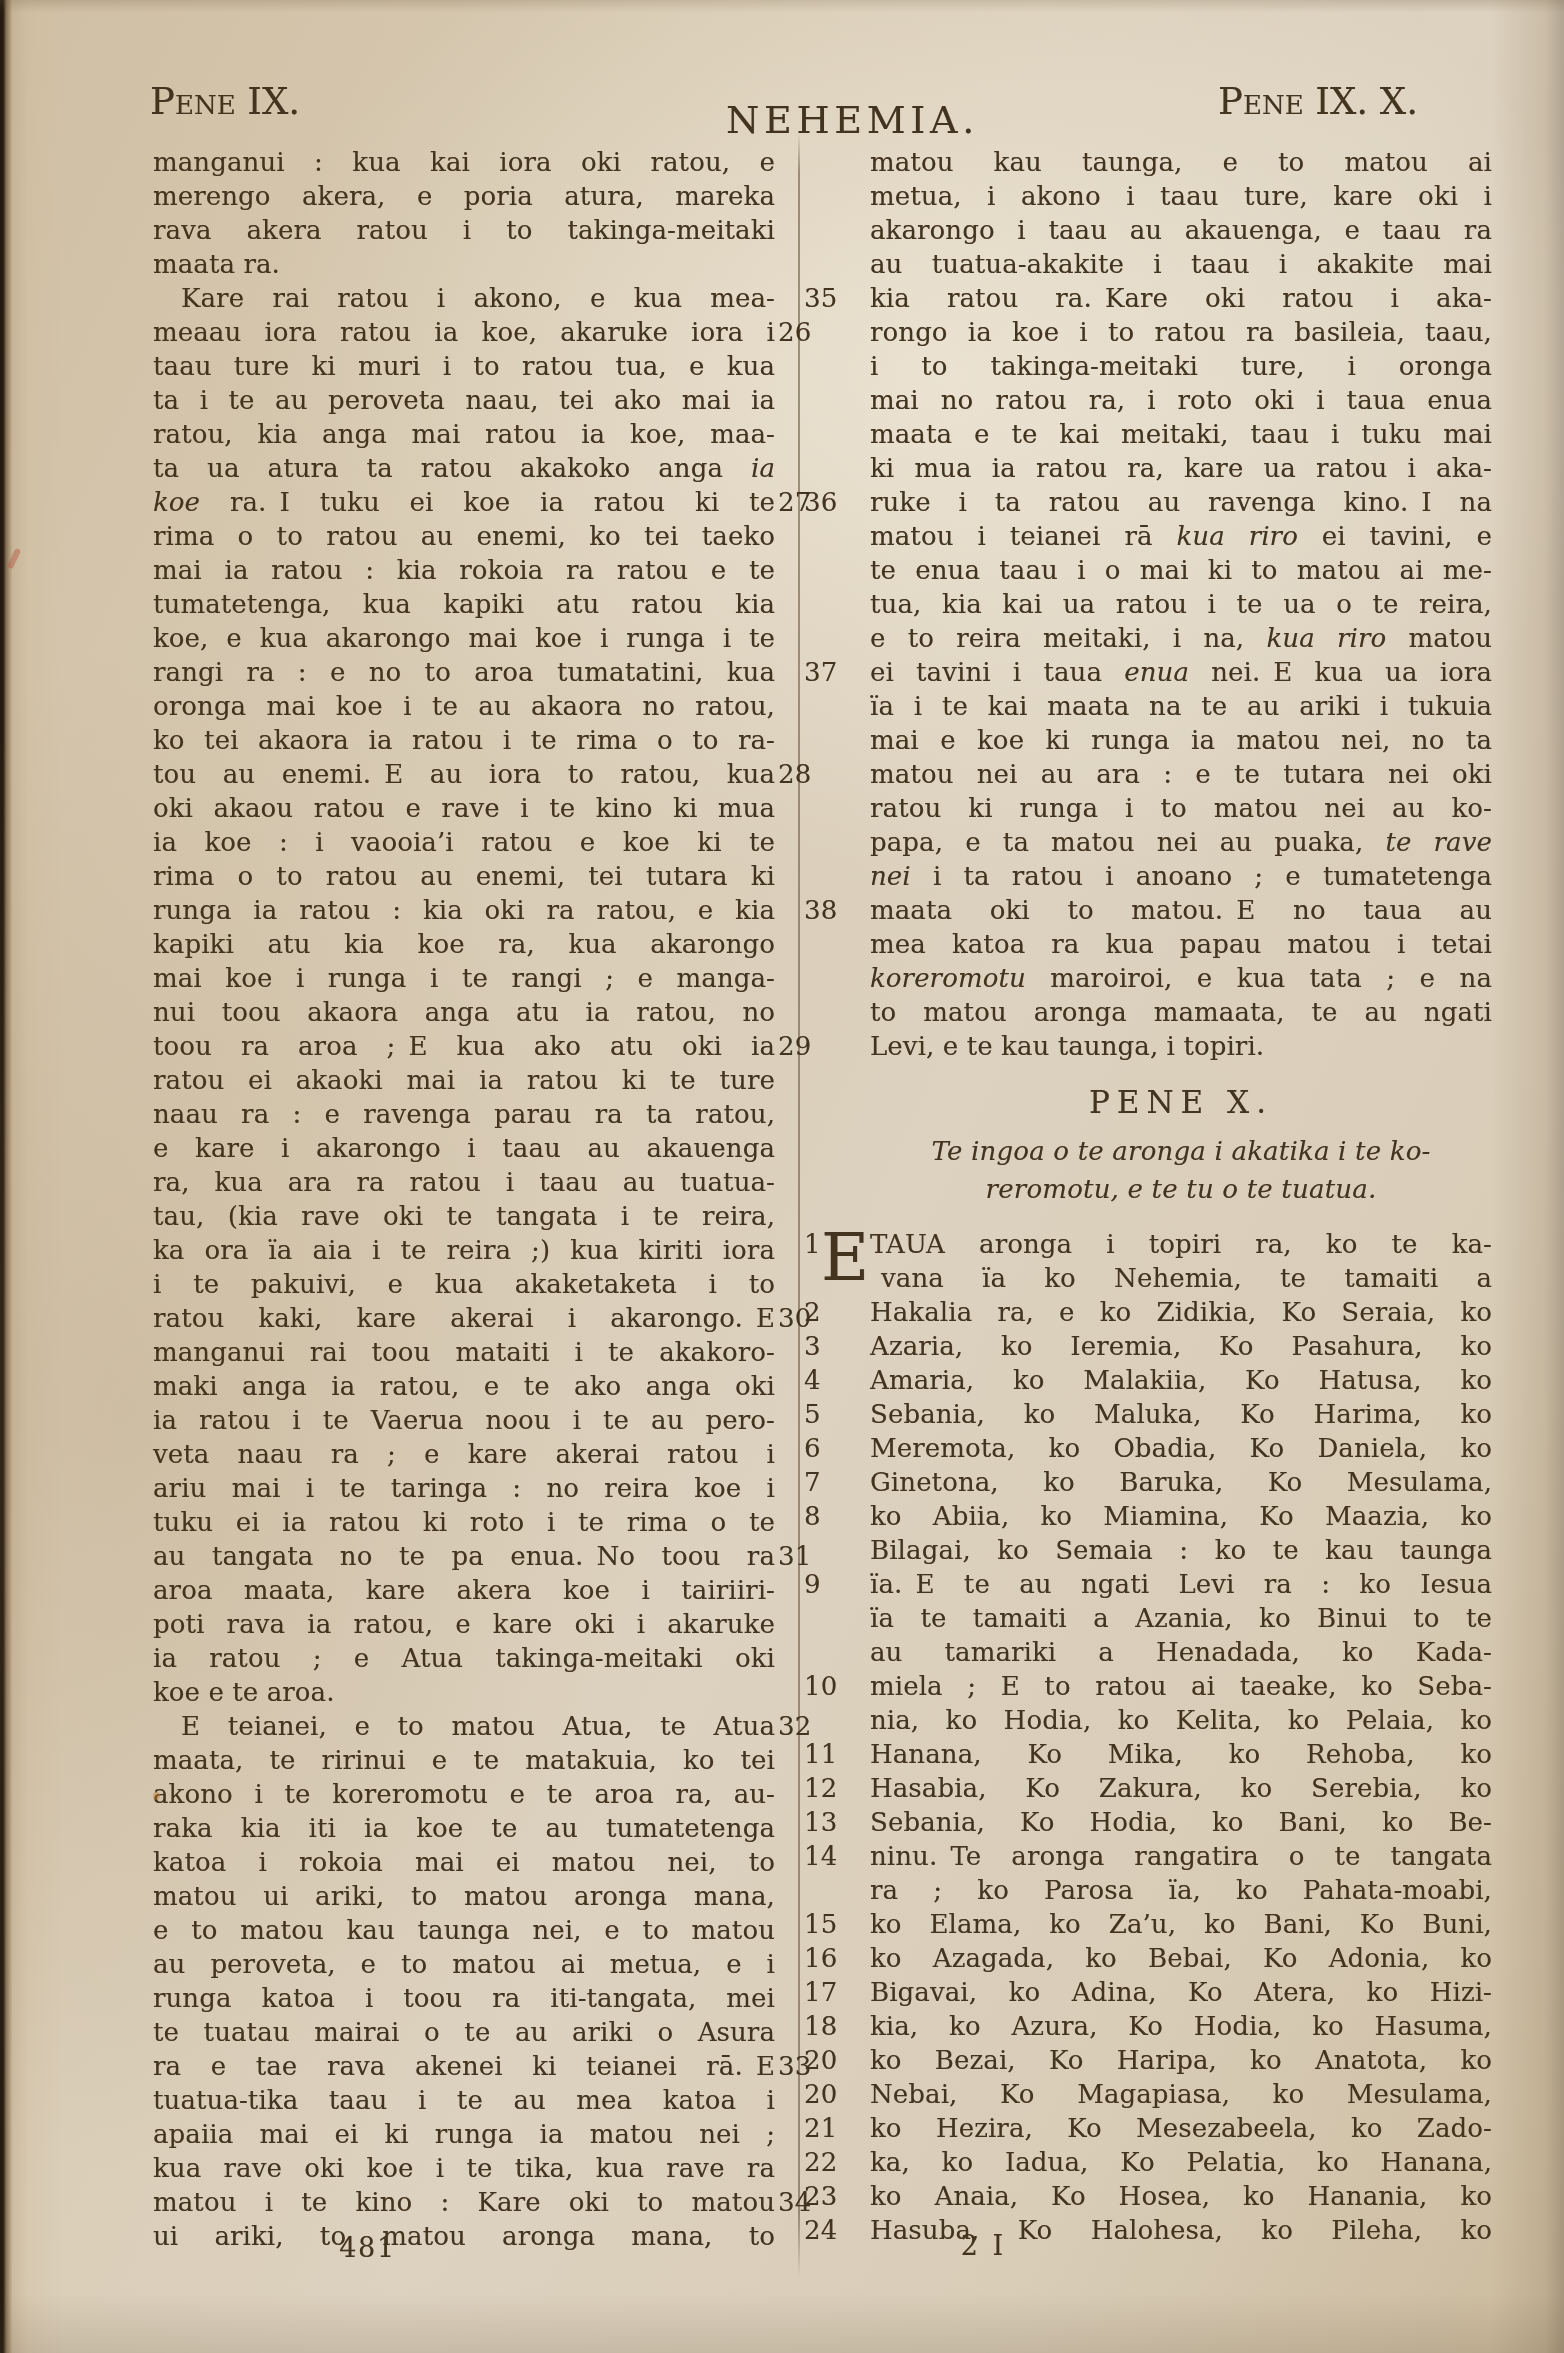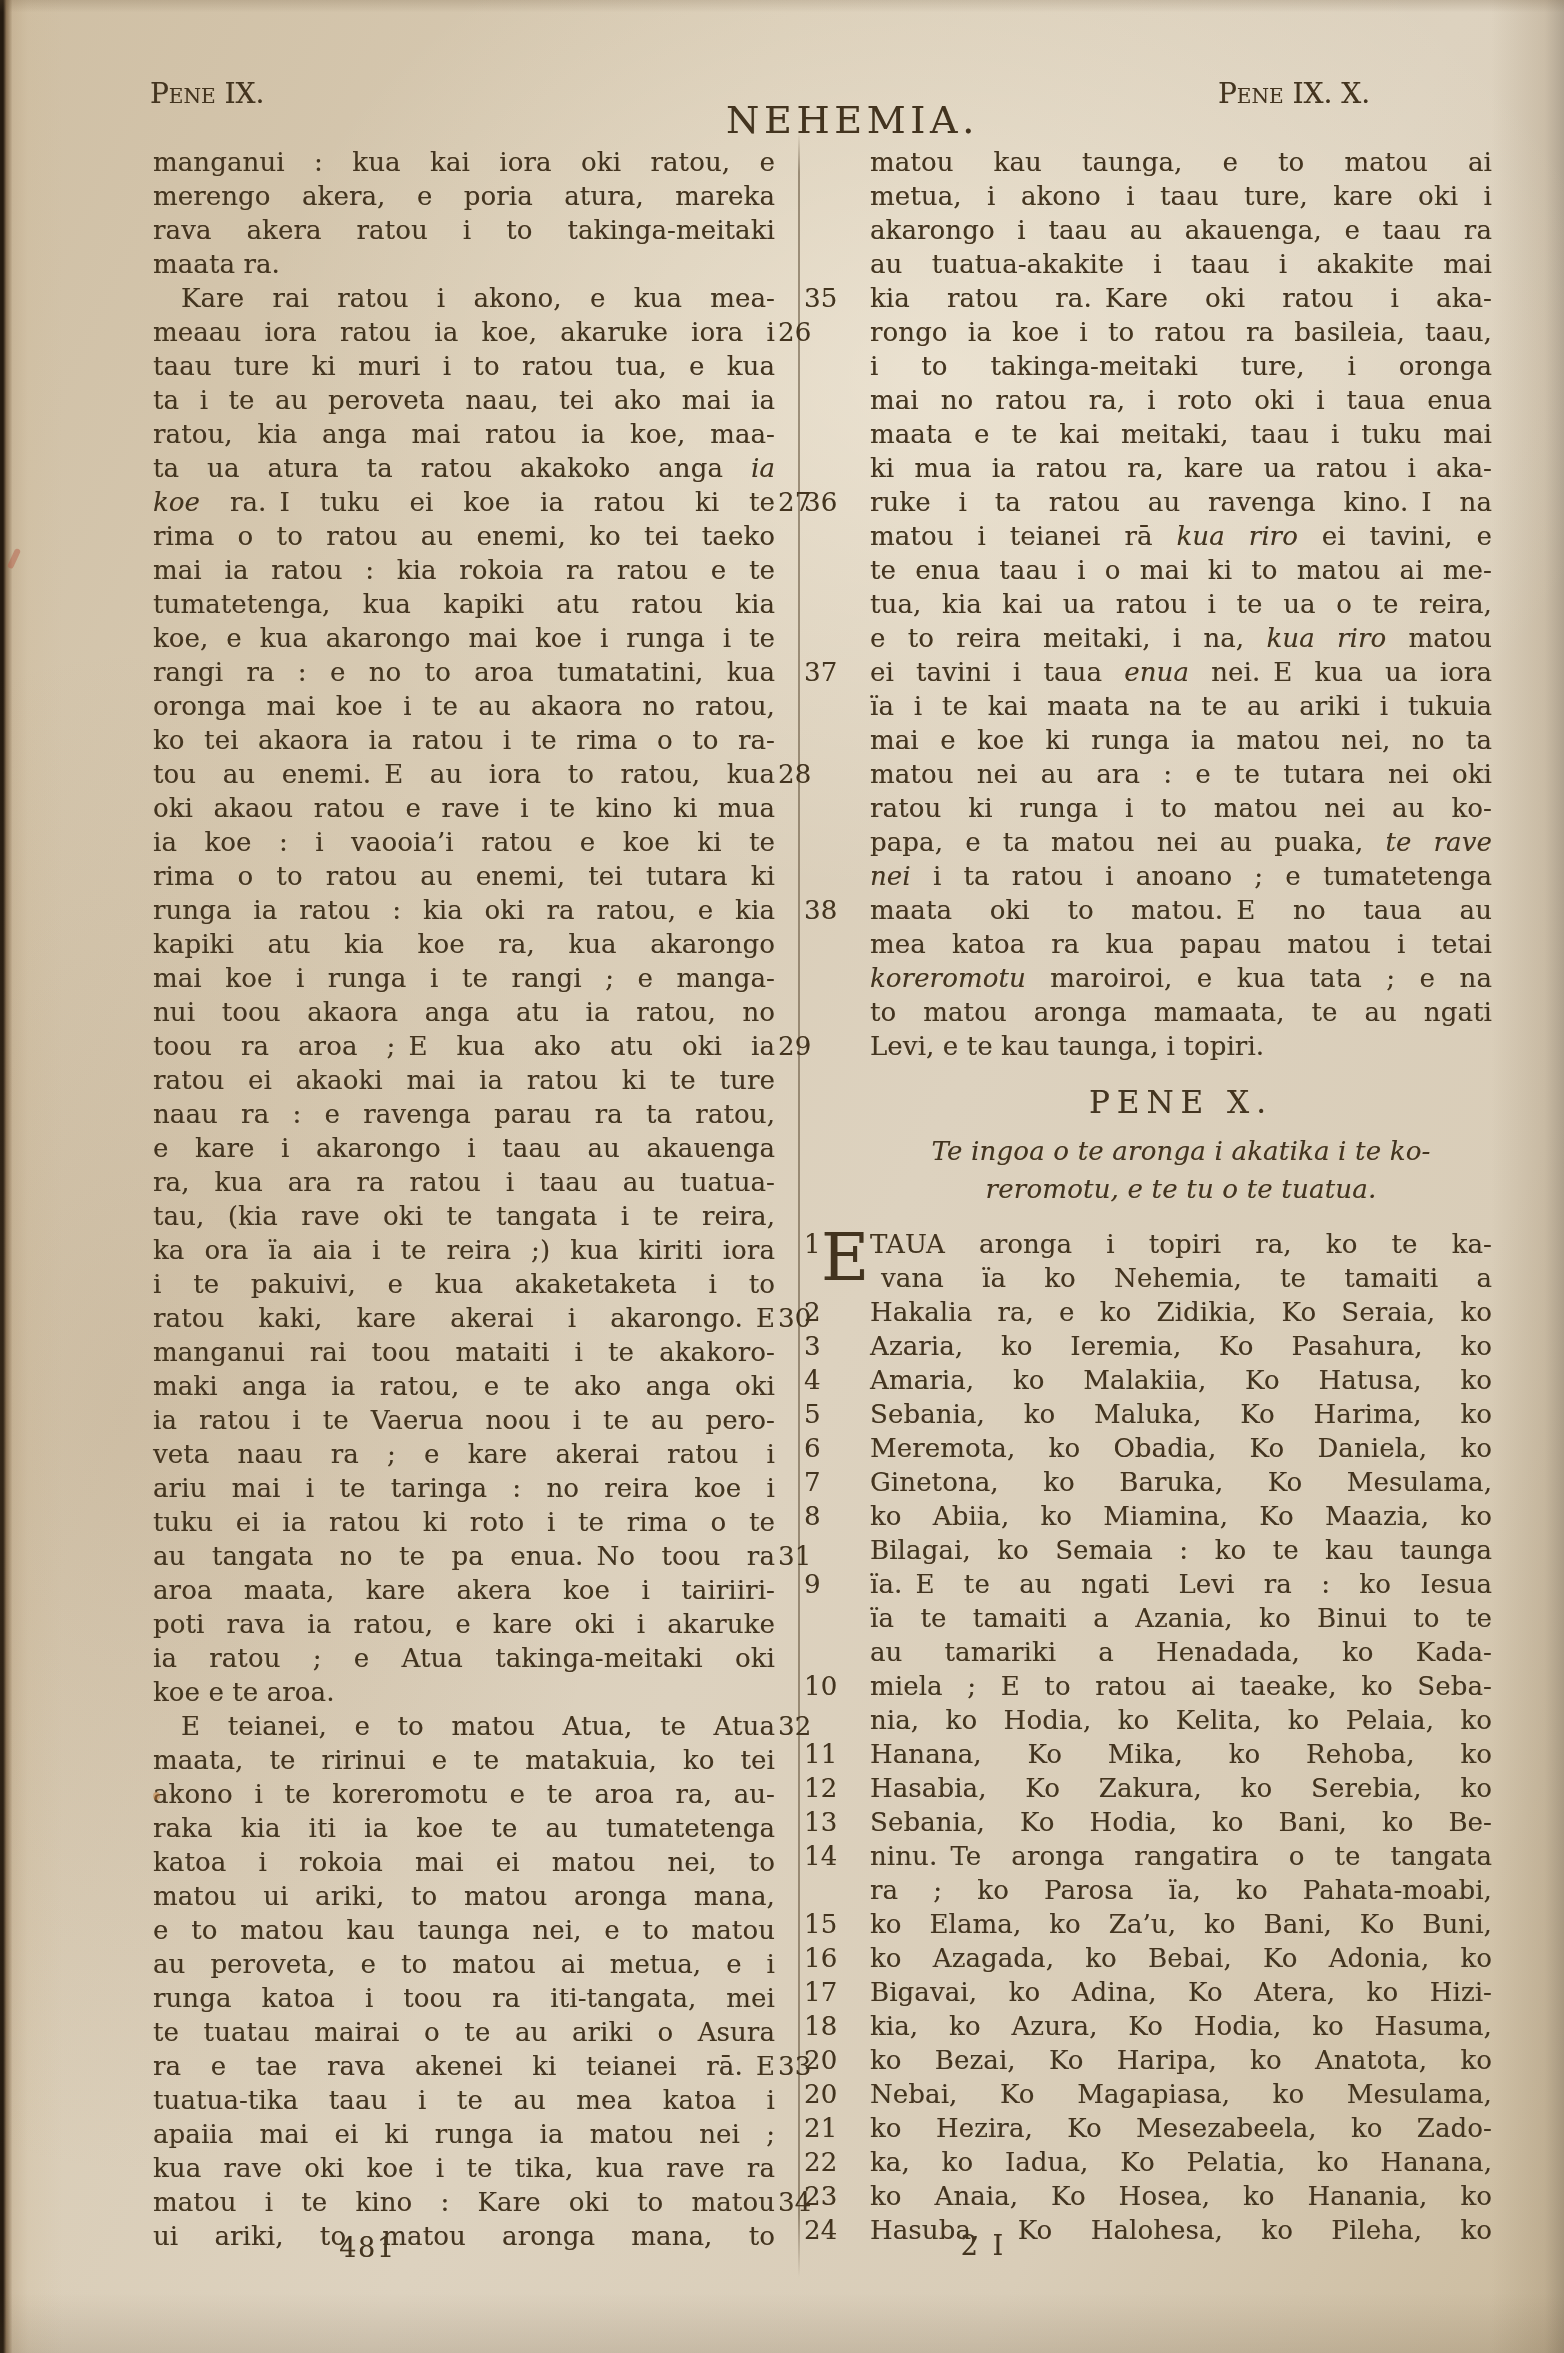--- a/index.html
+++ b/index.html
@@ -10,21 +10,21 @@
     color:var(--ink,#43341f);
     background:
       radial-gradient(978px 743px at 60% 16%, rgba(255,250,238,0.45), rgba(255,250,238,0) 70%),
       radial-gradient(704px 1095px at 8% 60%, rgba(150,118,78,0.16), rgba(150,118,78,0) 70%),
       linear-gradient(180deg, rgba(110,88,60,0.22) 0px, rgba(110,88,60,0) 12.5px, rgba(0,0,0,0) 2293px, rgba(90,70,45,0.16) 100%),
       linear-gradient(90deg, #241a10 0px, #241a10 3.1px, rgba(125,100,70,0.85) 6.3px, rgba(190,168,136,0.5) 12.5px, rgba(205,185,152,0.25) 28px, rgba(0,0,0,0) 63px),
       linear-gradient(270deg, rgba(60,45,28,0.28) 0px, rgba(140,118,88,0.22) 20.3px, rgba(0,0,0,0) 74px),
       linear-gradient(115deg, #cfbfa4 0%, #d8cbb4 30%, #ddd2bf 55%, #d9cdb8 78%, #cbbb9e 100%);
     text-shadow:0.2px 0.2px 0.5px rgba(67,52,31,0.4);
   }
-  .head{position:absolute;top:76px;font-variant:small-caps;font-size:28px;line-height:36px;white-space:nowrap;}
+  .head{position:absolute;top:84px;font-variant:small-caps;font-size:37px;line-height:36px;white-space:nowrap;}
   #head-center{top:102px;font-variant:normal;font-size:38px;letter-spacing:4.7px;}
   #divider{
     position:absolute;left:798px;top:133px;width:2.3px;height:2144px;
     background:linear-gradient(180deg, rgba(106,90,67,0) 0, rgba(106,90,67,0.6) 39px, rgba(106,90,67,0.6) 2081px, rgba(106,90,67,0) 100%);
   }
   .col{position:absolute;top:145px;width:622px;font-size:26px;line-height:34px;letter-spacing:0.1px;}
   #col-left{left:129px;margin-left:24px;}
   #col-right{left:870px;}
   .line{position:relative;height:34px;text-align:justify;text-align-last:justify;white-space:normal;}
   .line.short{text-align:left;text-align-last:left;}

